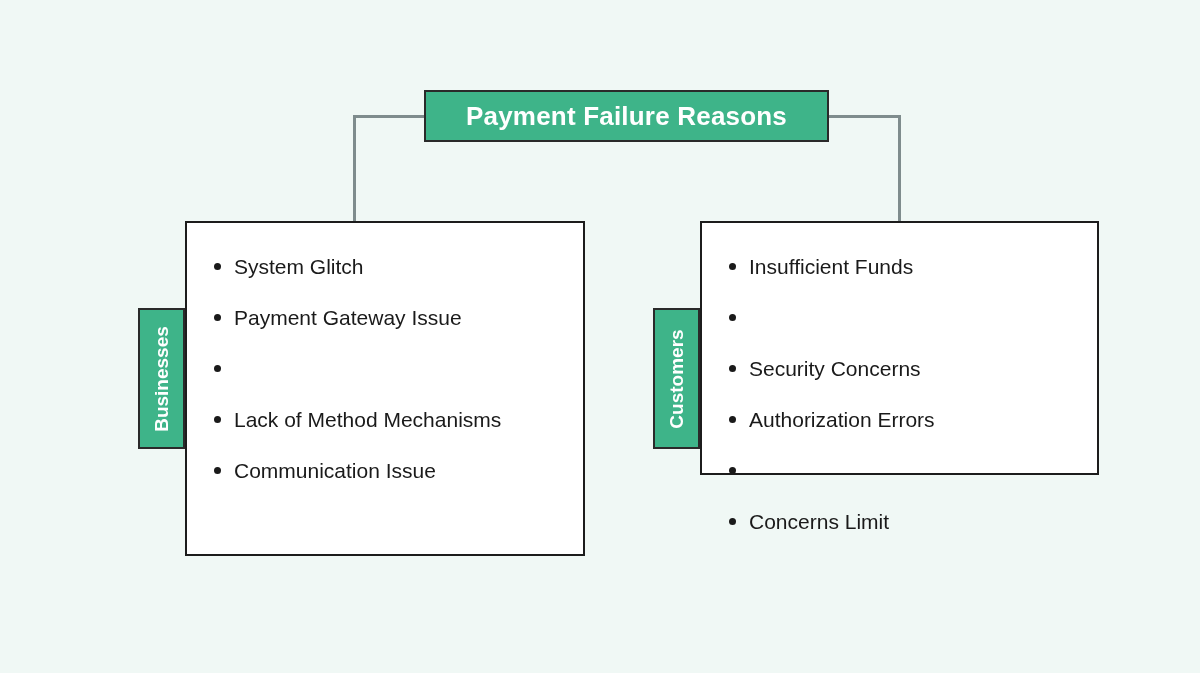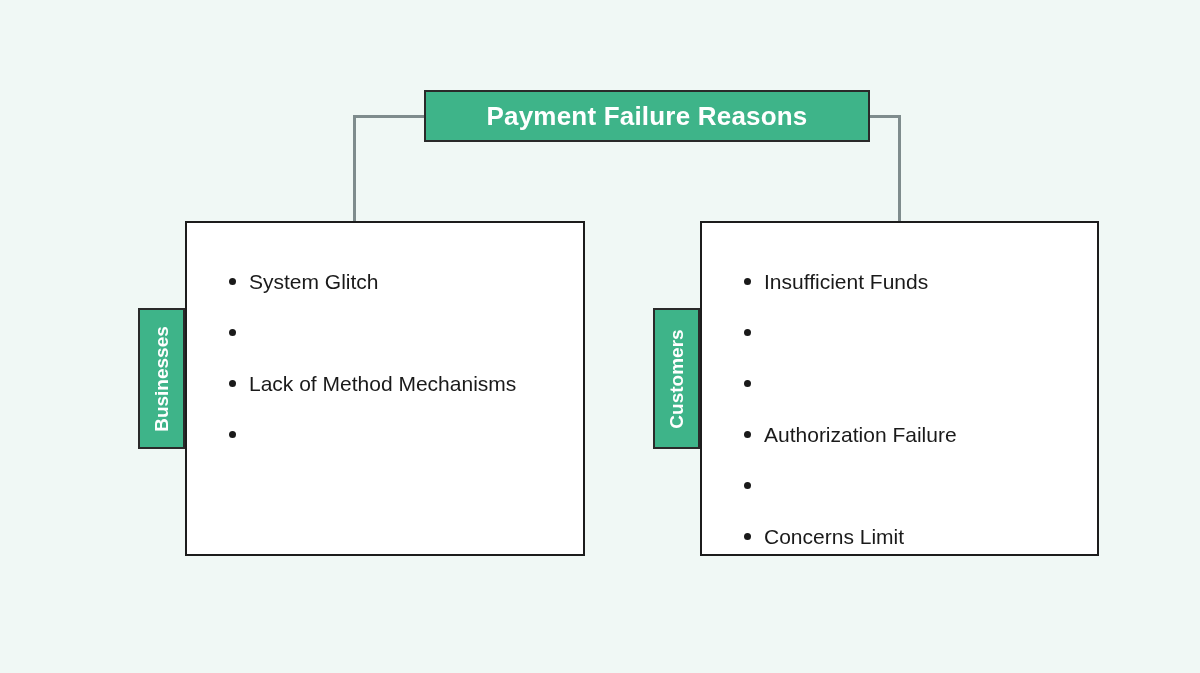--- a/index.html
+++ b/index.html
@@ -31,21 +31,21 @@
   #conn-left-h  { left: 353px;  top: 115px; width: 74px;  }
   #conn-left-v  { left: 353px;  top: 115px; height: 106px;}
   #conn-right-h { left: 827px;  top: 115px; width: 74px;  }
   #conn-right-v { left: 898px;  top: 115px; height: 106px;}
 
   
   #title-box {
     position: absolute;
     left: 424px;
     top: 90px;
-    width: 446px;
+    width: 405px;
     height: 52px;
     background: #3eb489;
     border: 2px solid #2a2a2a;
     box-sizing: border-box;
     display: flex;
     align-items: center;
     justify-content: center;
   }
   #title-box .title-text {
     color: #ffffff;
@@ -56,25 +56,25 @@
   }
 
   
   .panel {
     position: absolute;
     background: #ffffff;
     border: 2px solid #1c1c1c;
     box-sizing: border-box;
   }
   #panel-businesses { left: 185px; top: 221px; width: 400px; height: 335px; }
-  #panel-customers  { left: 700px; top: 221px; width: 399px; height: 335px; }
+  #panel-customers  { left: 700px; top: 221px; width: 399px; height: 254px; }
 
   .panel ul {
     list-style: none;
-    margin: 18px;
+    margin: 3px;
     padding: 28px 0 0 0;
   }
   .panel li {
     position: relative;
     font-size: 21px;
     color: #1a1a1a;
     line-height: 26px;
     height: 51px;
     padding-left: 44px;
   }
@@ -125,50 +125,56 @@
   </div>
 
   <div class="panel" id="panel-businesses">
     <ul>
       <li>
         <span class="bullet"></span>
         <span>System Glitch</span>
       </li>
       <li>
         <span class="bullet"></span>
+        <span>Payment Gateway Issue</span>
+      </li>
+      <li>
+        <span class="bullet"></span>
       </li>
       <li>
         <span class="bullet"></span>
         <span>Lack of Method Mechanisms</span>
       </li>
       <li>
         <span class="bullet"></span>
+        <span>Communication Issue</span>
       </li>
     </ul>
   </div>
 
   <div class="side-tab" id="tab-businesses">
     <span class="tab-text">Businesses</span>
   </div>
 
   <div class="panel" id="panel-customers">
     <ul>
       <li>
         <span class="bullet"></span>
         <span>Insufficient Funds</span>
       </li>
       <li>
         <span class="bullet"></span>
       </li>
       <li>
         <span class="bullet"></span>
+        <span>Security Concerns</span>
       </li>
       <li>
         <span class="bullet"></span>
-        <span>Authorization Failure</span>
+        <span>Authorization Errors</span>
       </li>
       <li>
         <span class="bullet"></span>
       </li>
       <li>
         <span class="bullet"></span>
         <span>Concerns Limit</span>
       </li>
     </ul>
   </div>

